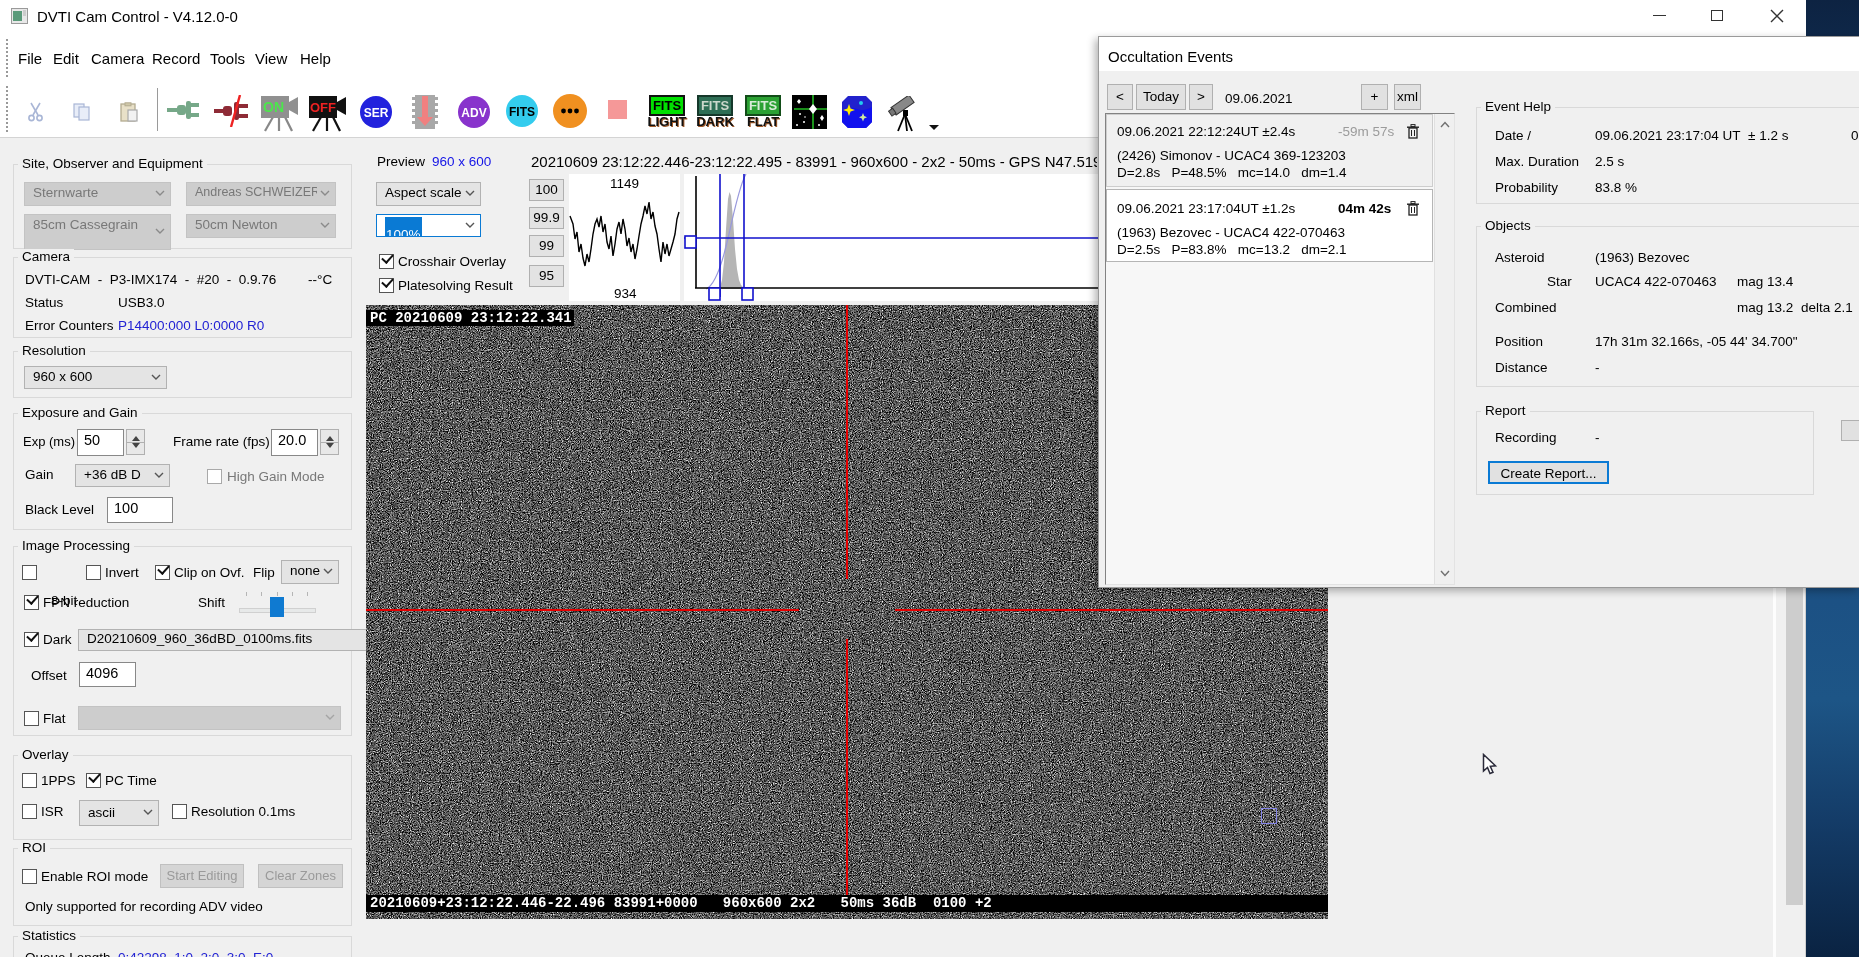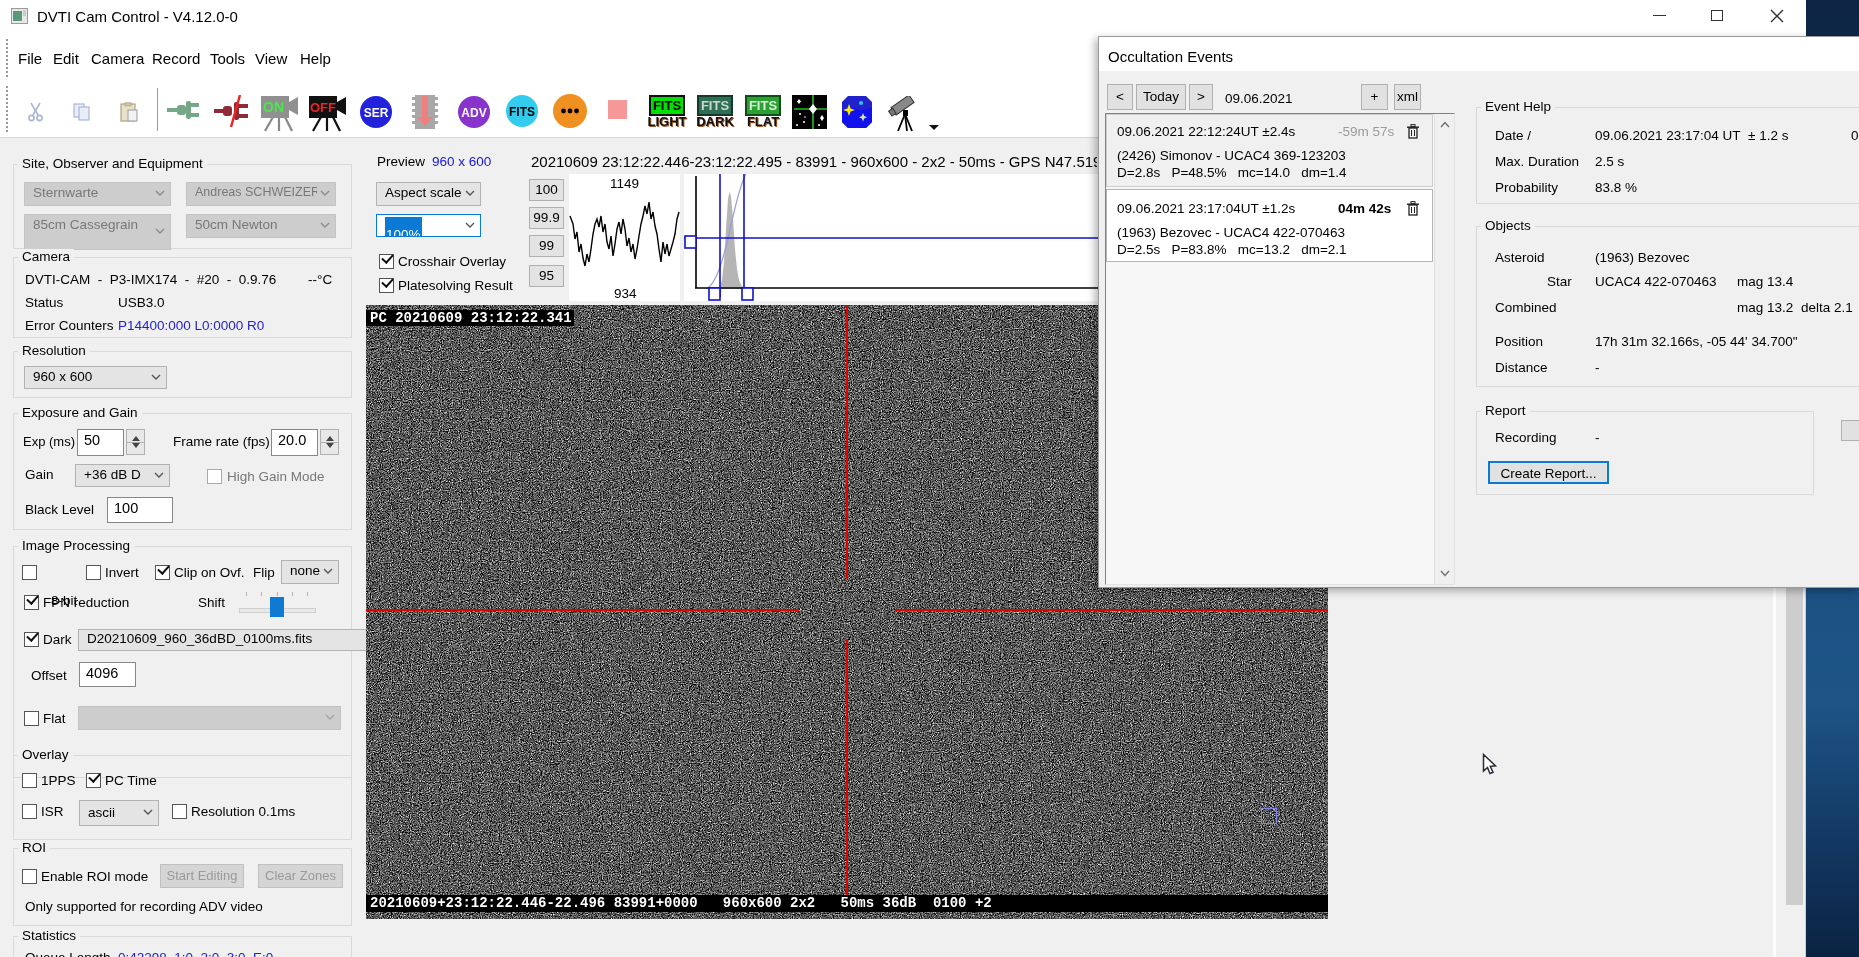--- a/index.html
+++ b/index.html
@@ -312,21 +312,21 @@
           </svg>
         </span>
       </div>
     <div class="cb dis" style="left:207px;top:469px;"></div>
     <div class="lbl gray" style="left:227px;top:469px;">High Gain Mode</div>
     <div class="lbl" style="left:25px;top:502px;">Black Level</div>
     <div class="tinput" style="left:107px;top:497px;width:66px;height:26px;">
         <span>100</span>
       </div>
 
-    <div class="groupbox" style="left:13px;top:546px;width:339px;height:232px;">
+    <div class="groupbox" style="left:13px;top:546px;width:339px;height:190px;">
       <div class="grouplabel">Image Processing</div>
     </div>
     <div class="cb" style="left:22px;top:565px;"></div>
       <div class="lbl" style="left:51px;top:565px;margin-top:28px;">8-bit</div>
     <div class="cb" style="left:86px;top:565px;"></div>
       <div class="lbl" style="left:105px;top:565px;">Invert</div>
     <div class="cb checked" style="left:155px;top:565px;"></div>
       <div class="lbl" style="left:174px;top:565px;">Clip on Ovf.</div>
     <div class="lbl" style="left:253px;top:565px;">Flip</div>
     <div class="combo" style="left:281px;top:560px;width:58px;height:24px;">

